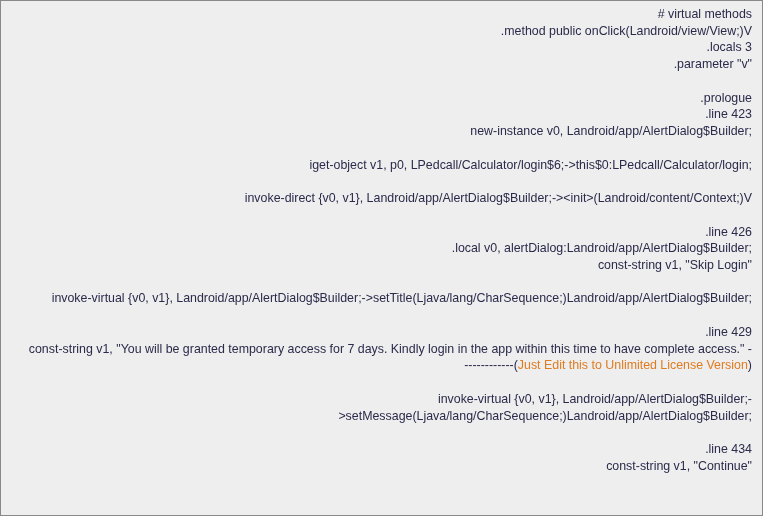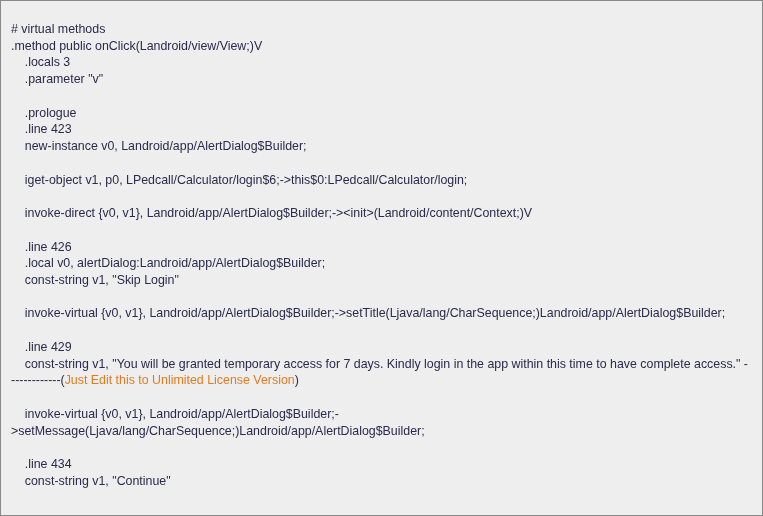--- a/index.html
+++ b/index.html
@@ -6,28 +6,29 @@
     margin: 0;
     padding: 0;
     background: #fff;
   }
   .code-box {
     box-sizing: border-box;
     width: 763px;
     height: 516px;
     border: 1px solid #888;
     background: #eeeeee;
-    padding: 20px 10px 10px 10px;
+    padding: 5px 10px 10px 10px;
     font-family: Verdana, Geneva, sans-serif;
     font-size: 12.4px;
     color: #2a2a4a;
     line-height: 1.35;
     white-space: pre-wrap;
     word-wrap: break-word;
     overflow: hidden;
+    text-align: right;
   }
   .hl {
     color: #e07b1f;
   }
 </style>
 </head>
 <body>
 
 <div class="code-box"><span># virtual methods</span>
 <span>.method public onClick(Landroid/view/View;)V</span>

